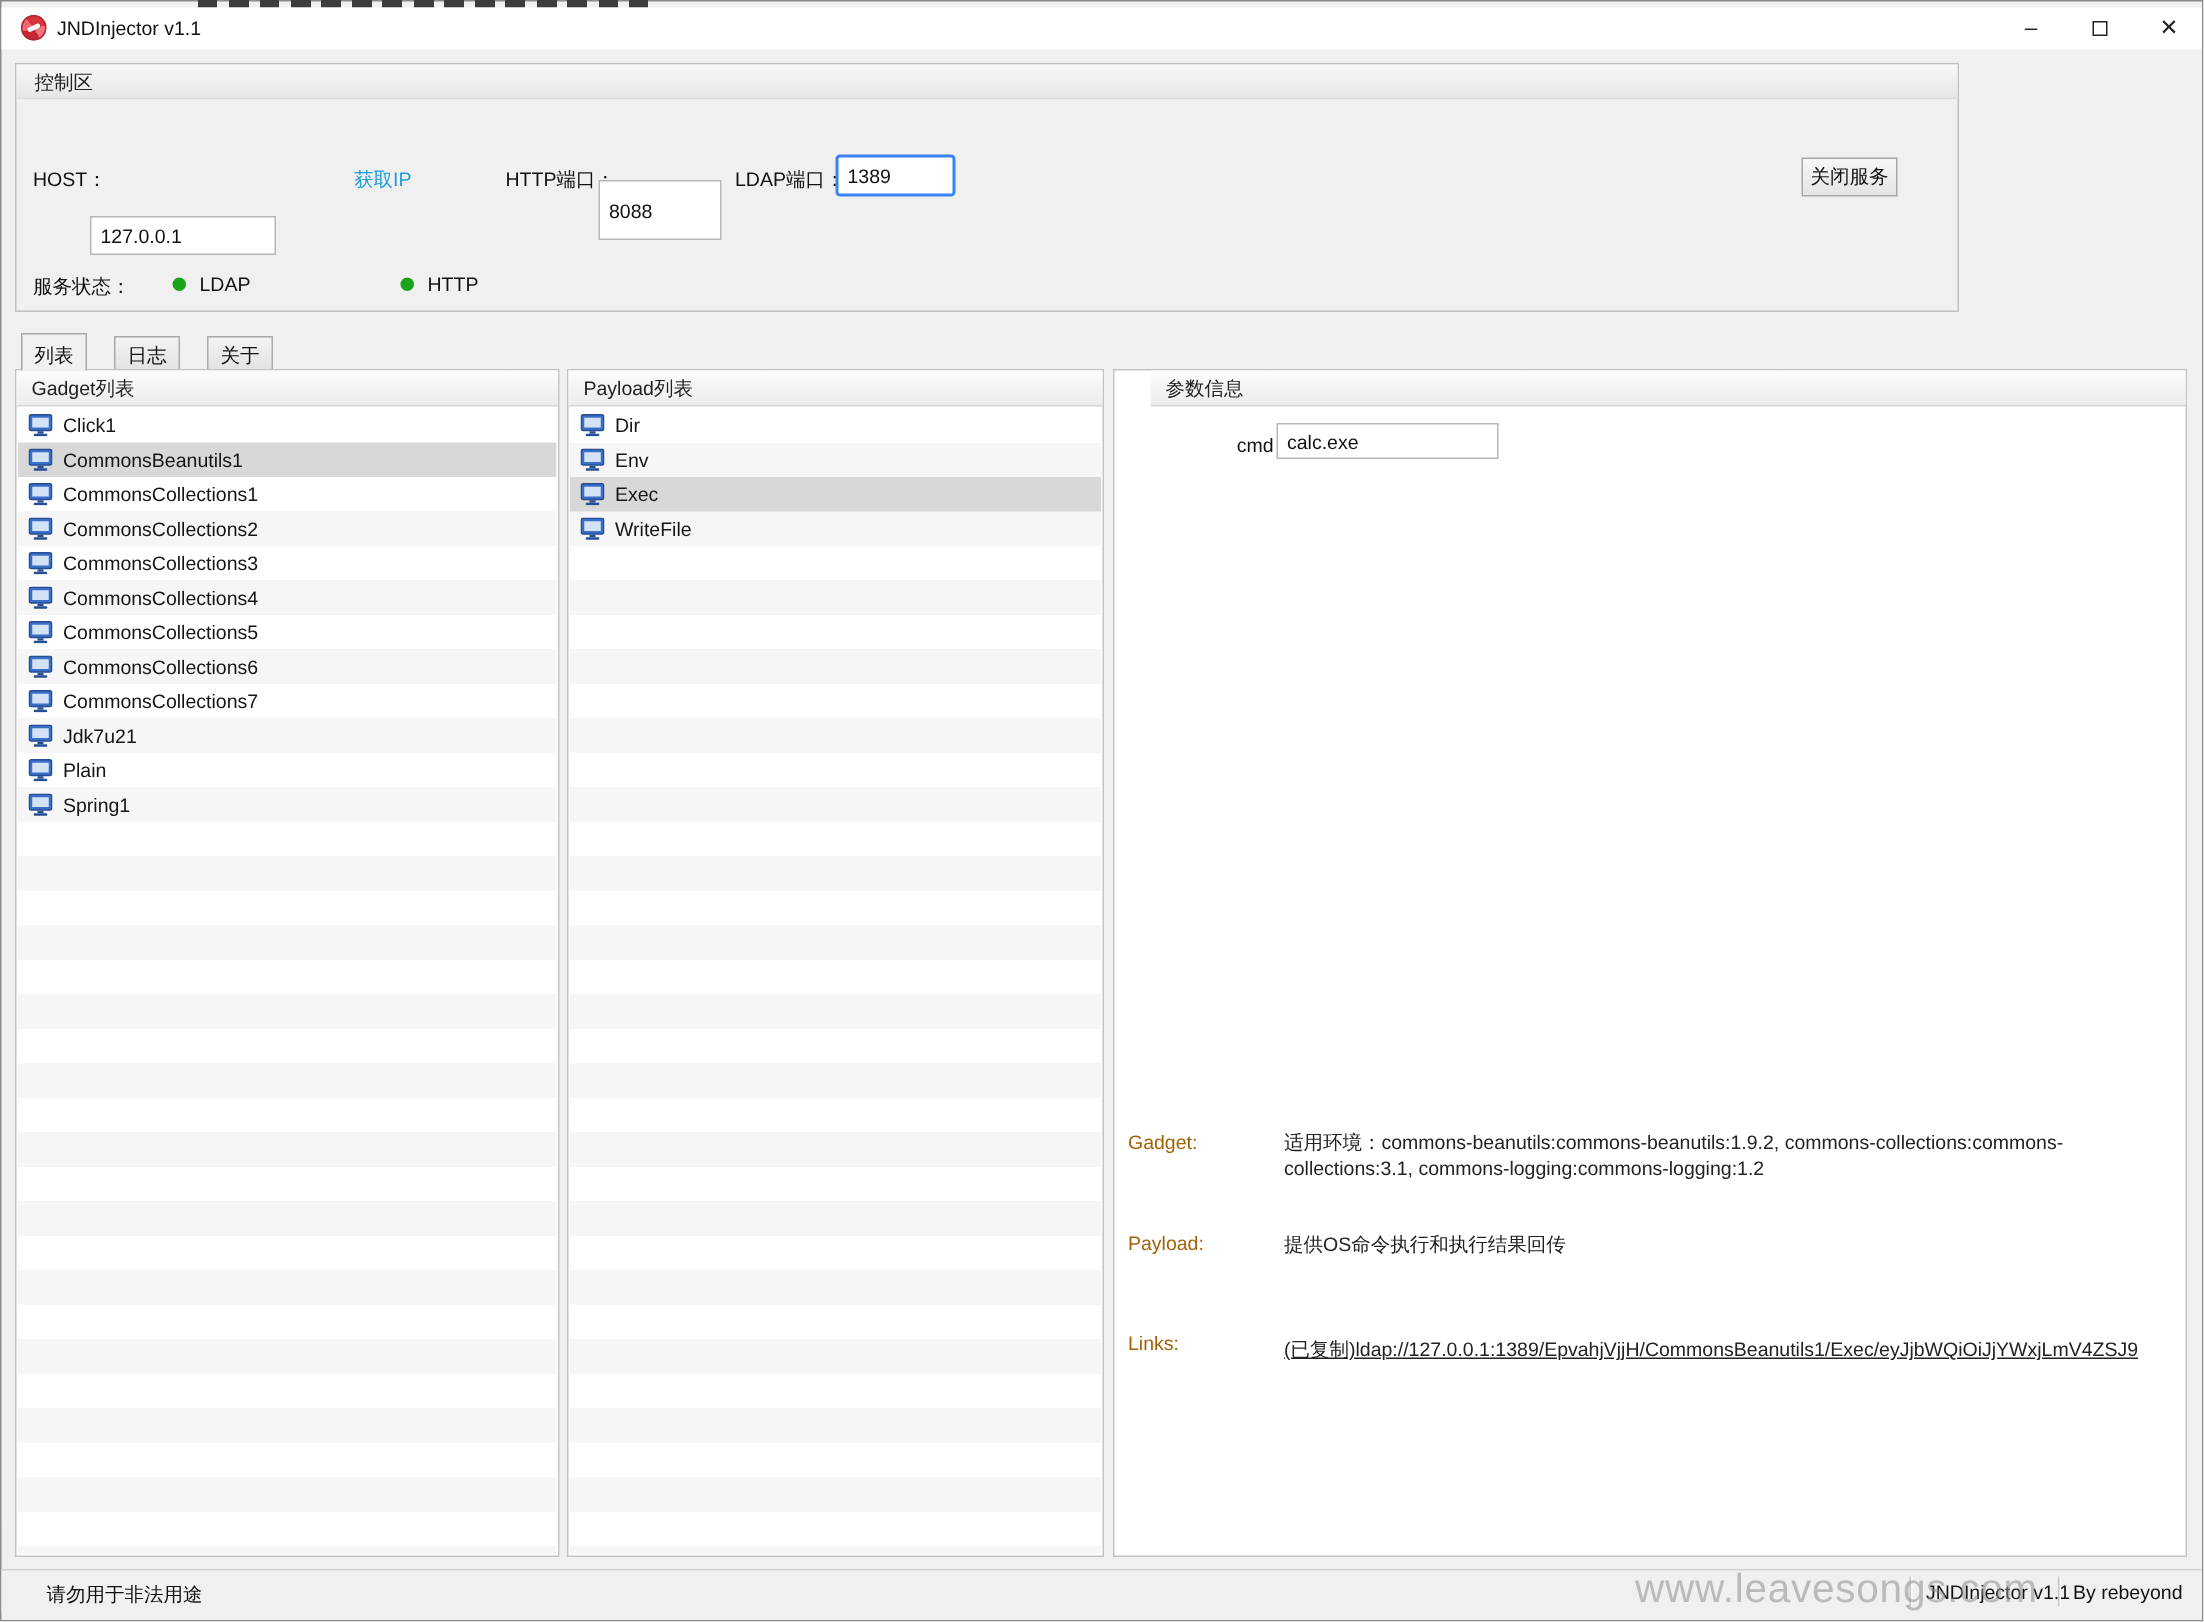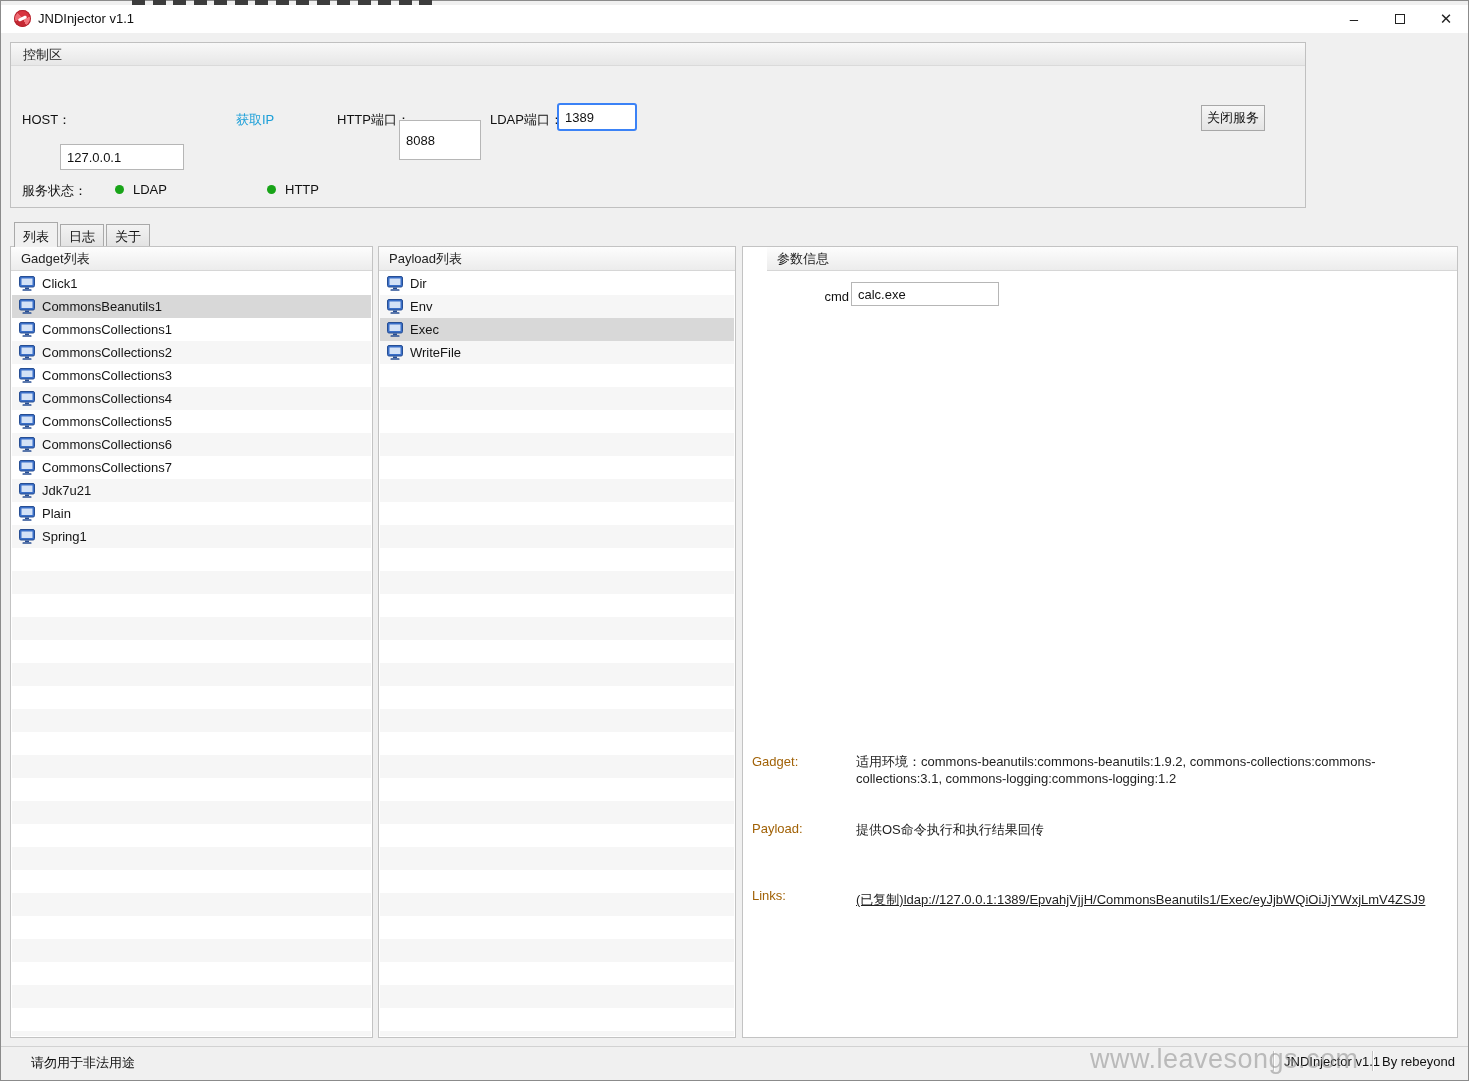--- a/index.html
+++ b/index.html
@@ -54,21 +54,21 @@
     position:absolute; left:1201px; top:105px; width:64px; height:26px;
     background:linear-gradient(#f6f6f6,#e4e4e4); border:1px solid #a7a7a7;
     font-size:13px; color:#111; font-family:inherit;
   }
   .dot { position:absolute; width:9px; height:9px; border-radius:50%; background:#18a418; }
 
   
   .tabs { position:absolute; left:14px; top:222px; display:flex; align-items:flex-end; }
   .tab {
     border:1px solid #a9a9a9; border-bottom:none; background:linear-gradient(#f3f3f3,#e2e2e2);
-    font-size:13px; color:#111; padding:3px 8px 4px; margin-right:2px; height:23px;
+    font-size:13px; color:#111; padding:3px 8px 4px; margin-right:18px; height:23px;
   }
   .tab.active { background:#f0f0f0; height:25px; padding-top:5px; position:relative; z-index:2; }
 
   
   .panel { position:absolute; top:246px; height:792px; background:#fff; border:1px solid #c3c3c3; }
   .panel-gadget { left:10px; width:363px; }
   .panel-payload { left:378px; width:358px; }
   .panel-params { left:742px; width:716px;padding-left:24px; }
   .panel-header {
     height:24px; background:linear-gradient(#fdfdfd,#ececec); border-bottom:1px solid #d6d6d6;

